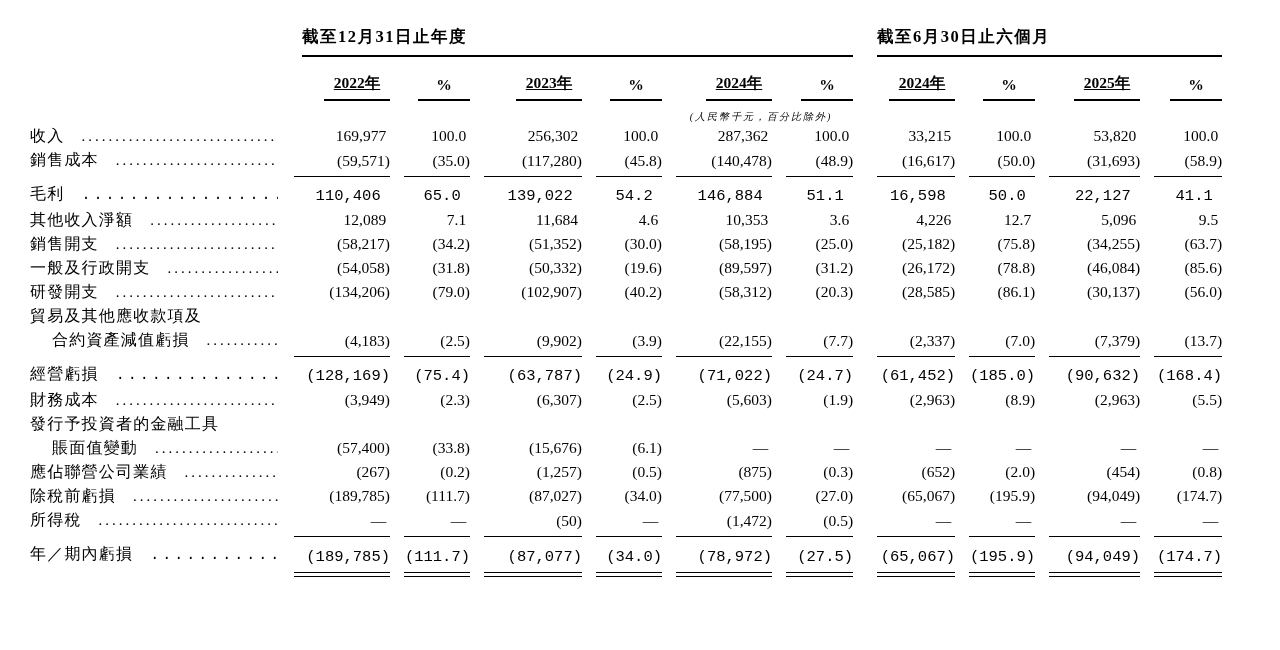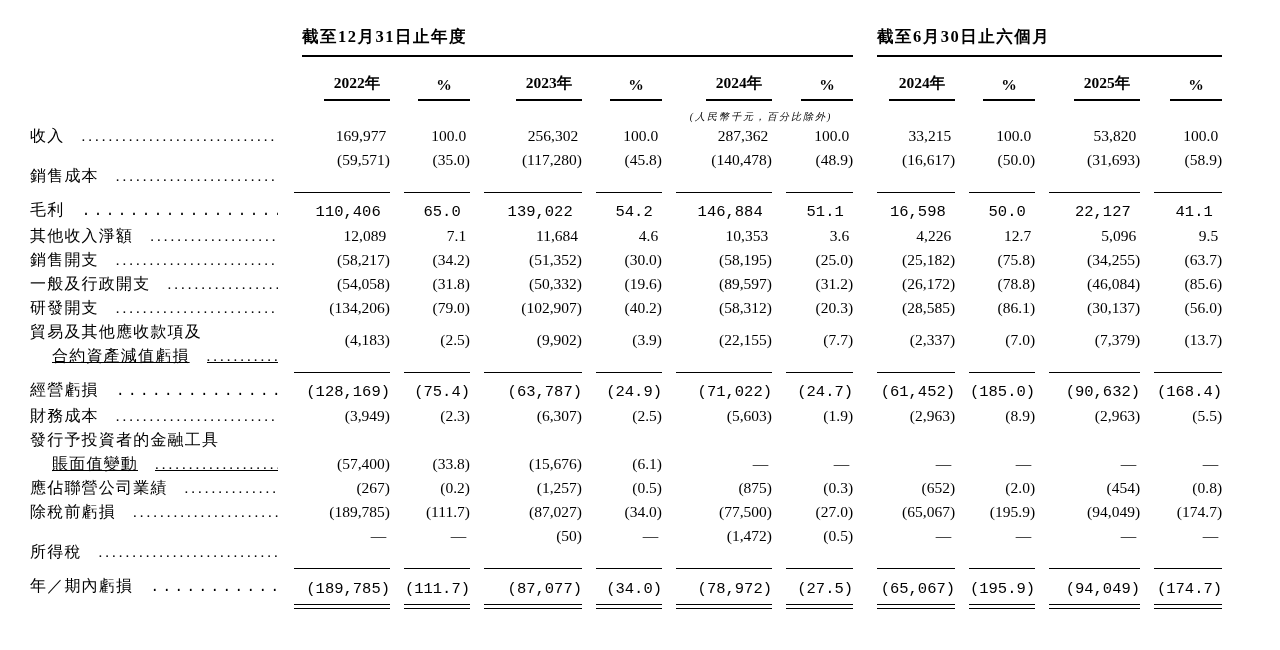--- a/index.html
+++ b/index.html
@@ -45,21 +45,21 @@
   th.ch { text-align: right; padding: 16px 0 0 0; }
   .hline {
     display: inline-block;
     text-align: center;
     border-bottom: 2.5px solid #000;
     padding-bottom: 5px;
     font-weight: bold;
     font-size: 15.5px;
     white-space: nowrap;
   }
-  .w-year { width: 66px; }
+  .w-year { width: 66px; text-decoration: underline; }
   .w-pct  { width: 52px; }
 
   
   td.unit-note, td.unaudited-note {
     text-align: center;
     font-style: italic;
     font-size: 10px;
     letter-spacing: 2px;
     white-space: nowrap;
   }
@@ -70,31 +70,31 @@
   tbody td { font-size: 15.5px; line-height: 24px; }
   td.lab { font-size: 16px; padding-right: 2px; }
   .lt { white-space: nowrap; letter-spacing: 1.2px; }
   .leader { display: flex; align-items: baseline; gap: 16px; }
   .dots { flex: 1 1 auto; overflow: hidden; white-space: nowrap; margin-left: 1px; font-weight: normal; }
   .dots::after {
     content: "......................................................................";
     letter-spacing: 3px;
     font-size: 15px;
   }
-  .l2 { padding-left: 22px; text-decoration: underline; }
+  .l2 { padding-left: 22px; }
 
   td.val { padding-left: 14px; text-align: right; }
   tbody tr td:nth-child(8) { padding-left: 24px; }   
   .inner { text-align: right; white-space: nowrap; }
 
   tr.bold { font-weight: bold; }
   tr.gap > td { padding-top: 6px; font-family: Liberation Mono, monospace; }
 
   
-  tr.r-single td.val .inner { border-bottom: 1.5px solid #000; padding-bottom: 20px; }
+  tr.r-single td.val .inner { border-bottom: 1.5px solid #000; padding-bottom: 3px; }
   tr.r-single td.lab { padding-bottom: 5px; }
   tr.r-double td.val .inner { border-bottom: 1.5px solid #000; padding-bottom: 3px; }
   tr.r-double td.lab { padding-bottom: 11px; }
   .dline2 { border-top: 1.5px solid #000; margin-top: 3px; height: 3px; }
 </style>
 </head>
 <body>
 
 <div class="page">
   <table class="fin">

